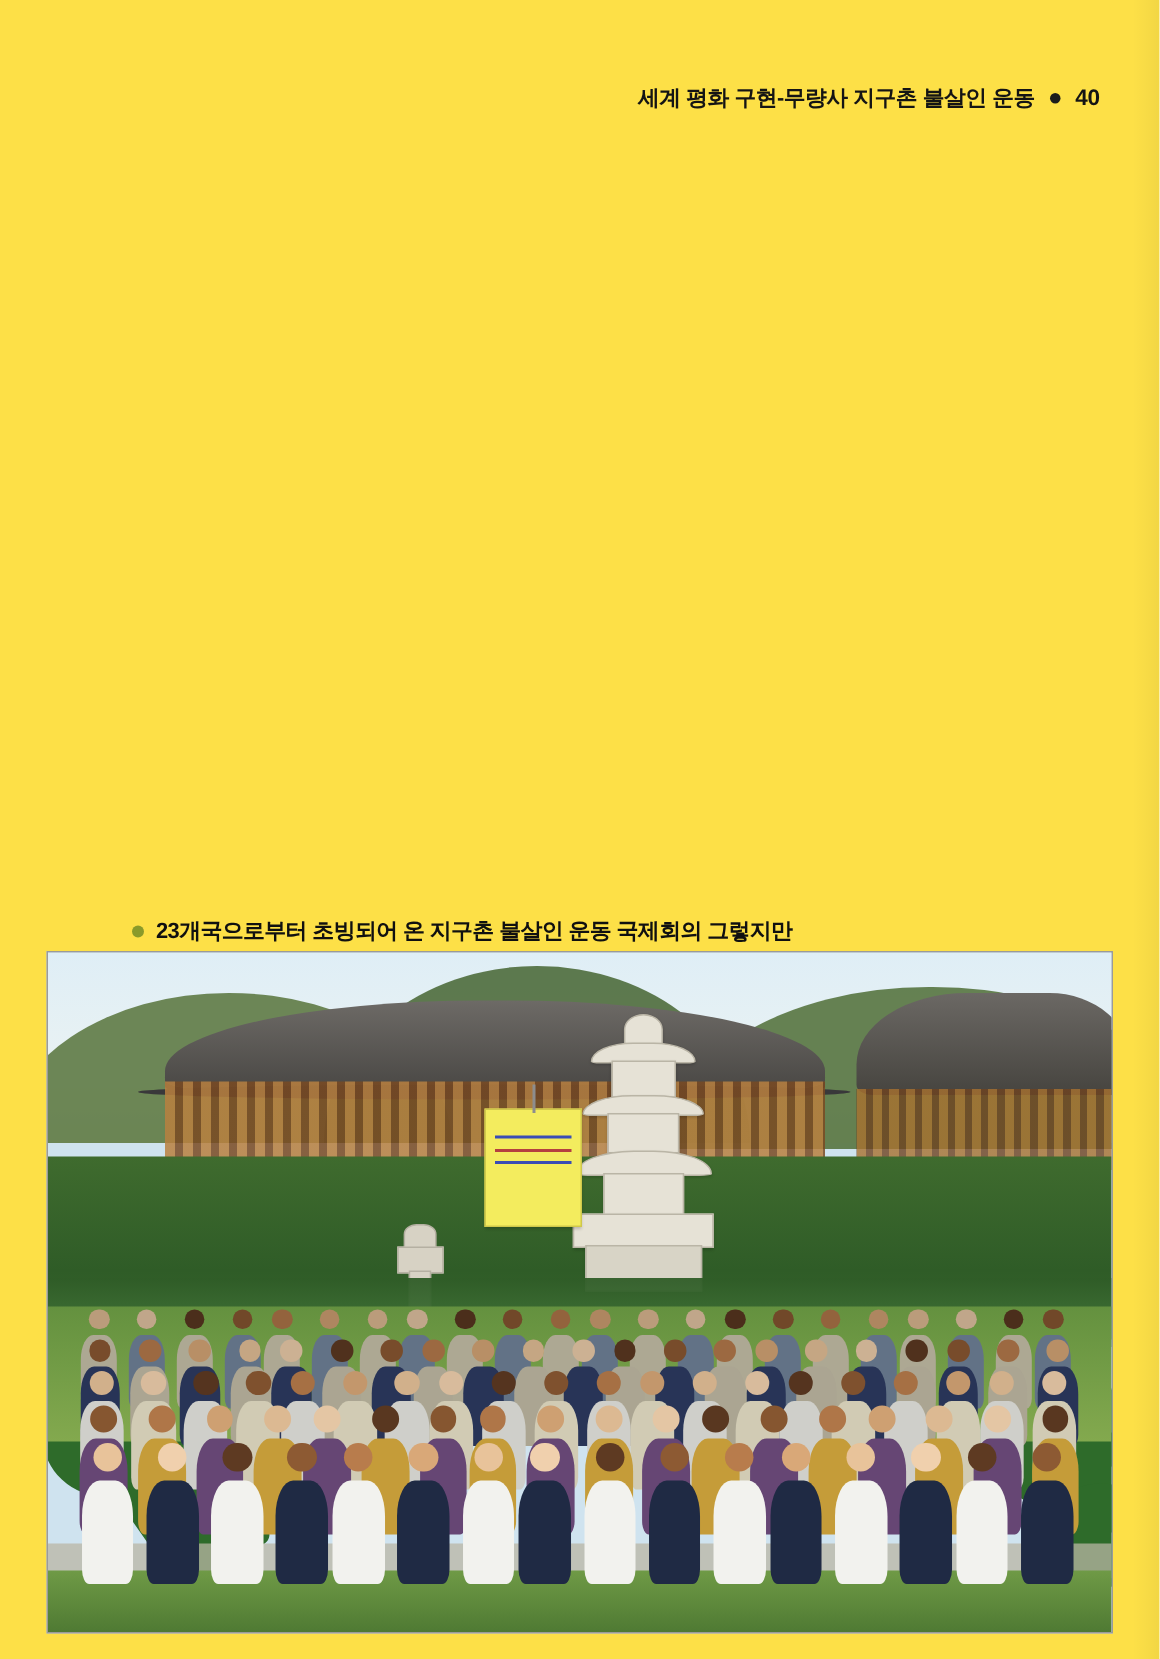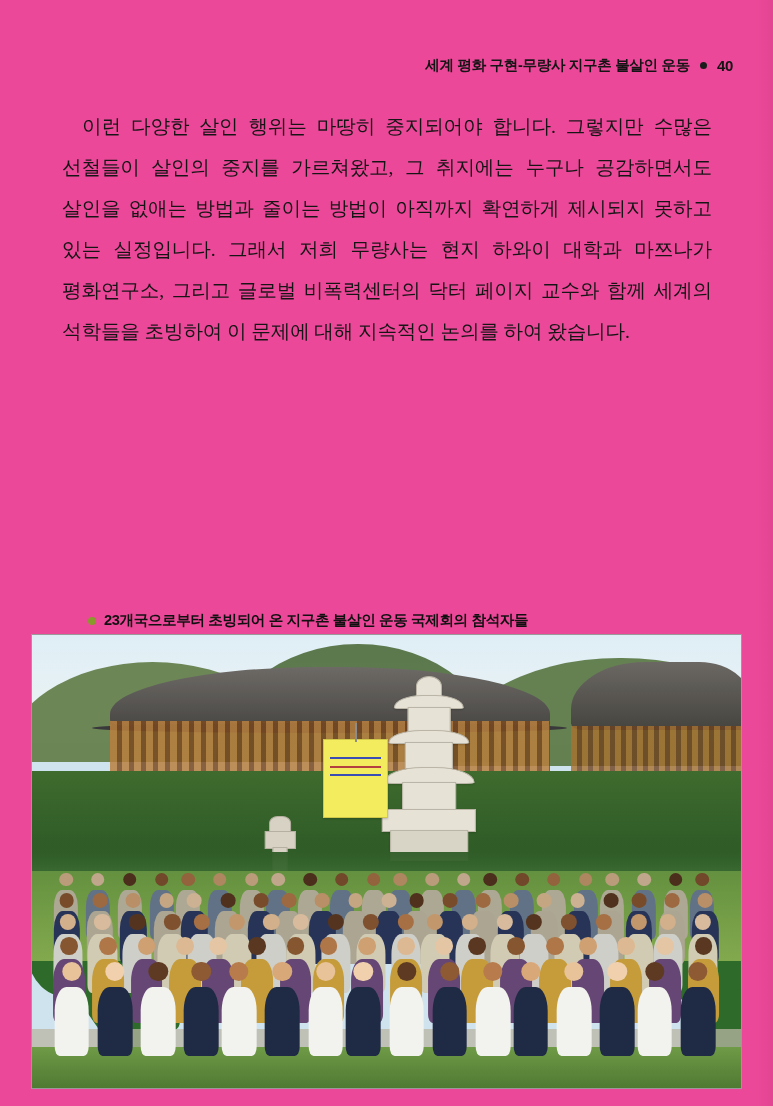--- a/index.html
+++ b/index.html
@@ -14,21 +14,21 @@
     color: #151515;
     position: relative;
     overflow: hidden;
   }
 
   .page {
     position: absolute;
     left: 0; top: 0;
     width: 773px;
     height: 1106px;
-    background: #ec4899;
+    background: #fde047;
     box-sizing: border-box;
   }
 
   
   .header {
     position: absolute;
     top: 56px;
     left: 0;
     width: 733px;
     display: flex;
@@ -335,26 +335,25 @@
 
 <div class="page">
 
   <div class="header">
     <span>세계 평화 구현-무량사 지구촌 불살인 운동</span>
     <span class="dot"></span>
     <span class="page-no">40</span>
   </div>
 
   <div class="body-text">
-    <p>이런 다양한 살인 행위는 마땅히 중지되어야 합니다. 그렇지만 수많은 선철들이 살인의 중지를 가르쳐왔고, 그 취지에는 누구나 공감하면서도 살인을 없애는 방법과 줄이는 방법이 아직까지 확연하게 제시되지 못하고 있는 실정입니다. 그래서 저희 무량사는 현지 하와이 대학과 마쯔나가 평화연구소, 그리고 글로벌 비폭력센터의 닥터 페이지 교수와 함께 세계의 석학들을 초빙하여 이 문제에 대해 지속적인 논의를 하여 왔습니다.</p>
   </div>
 
   <div class="caption">
     <span class="bullet"></span>
-    <span>23개국으로부터 초빙되어 온 지구촌 불살인 운동 국제회의 참석자들</span>
+    <span>23개국으로부터 초빙되어 온 지구촌 불살인 운동 국제회의 그렇지만</span>
   </div>
 
   <div class="photo-frame">
     <div class="photo">
       <div class="sky"></div>
       <div class="hill h1"></div>
       <div class="hill h2"></div>
       <div class="hill h3"></div>
 
       <div class="roof-back"></div>

